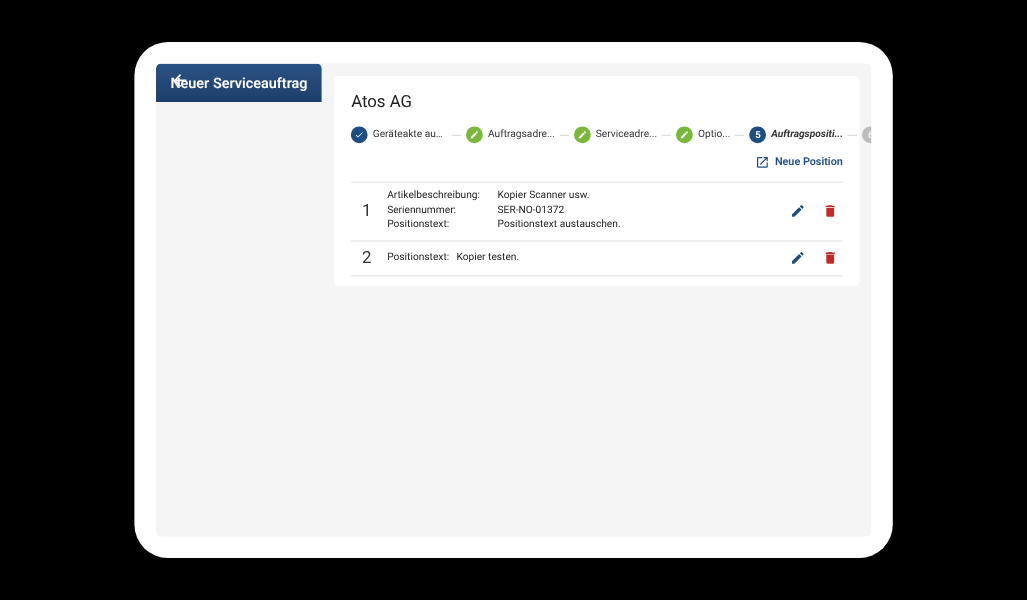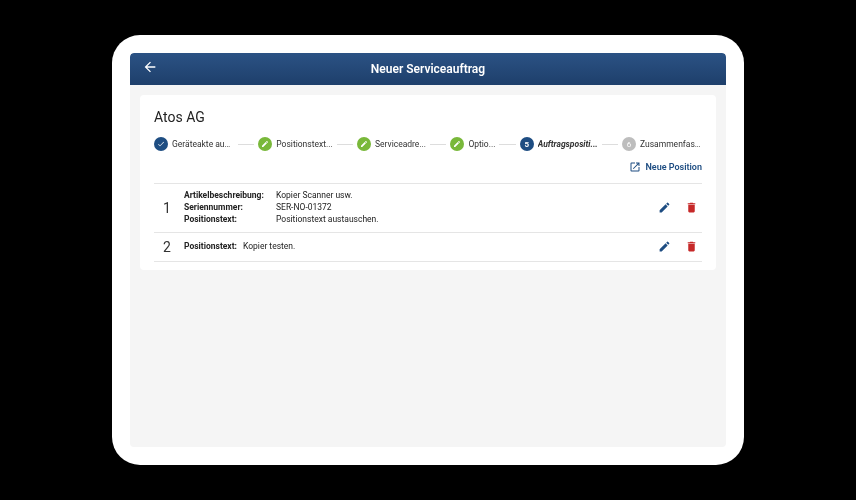--- a/index.html
+++ b/index.html
@@ -24,21 +24,21 @@
       padding: 18px;
       box-shadow: 0 4px 20px rgba(0,0,0,0.3);
     }
     .app-container {
       width: 100%;
       height: 100%;
       background: #f5f5f5;
       border-radius: 4px;
       overflow: hidden;
       display: flex;
-      flex-direction: column;
+      flex-direction: row;
     }
     .header-bar {
       background: linear-gradient(180deg, #2b5284 0%, #1e3f6b 100%);
       color: #fff;
       height: 32px;
       display: flex;
       align-items: center;
       padding: 0 12px;
       position: relative;
       border-radius: 4px 4px 0 0;
@@ -149,21 +149,21 @@
       flex: 1;
       font-size: 8.5px;
       line-height: 1.4;
       color: #222;
     }
     .detail-line {
       display: flex;
       gap: 6px;
     }
     .detail-label {
-      font-weight: 700;
+      font-weight: 400;
       min-width: 86px;
     }
     .detail-value {
       font-weight: 400;
       text-align: center;
     }
     .row-actions {
       display: flex;
       gap: 14px;
       align-items: center;
@@ -205,21 +205,21 @@
             <div class="step-label">Geräteakte auswä...</div>
           </div>
           <div class="step-connector"></div>
 
           <div class="step">
             <div class="step-circle done-green">
               <svg viewBox="0 0 24 24">
                   <path d="M3 17.25V21h3.75L17.81 9.94l-3.75-3.75L3 17.25zM20.71 7.04a1 1 0 0 0 0-1.41l-2.34-2.34a1 1 0 0 0-1.41 0l-1.83 1.83 3.75 3.75 1.83-1.83z"></path>
                 </svg>
             </div>
-            <div class="step-label">Positionstext...</div>
+            <div class="step-label">Auftragsadre...</div>
           </div>
           <div class="step-connector"></div>
 
           <div class="step">
             <div class="step-circle done-green">
               <svg viewBox="0 0 24 24">
                   <path d="M3 17.25V21h3.75L17.81 9.94l-3.75-3.75L3 17.25zM20.71 7.04a1 1 0 0 0 0-1.41l-2.34-2.34a1 1 0 0 0-1.41 0l-1.83 1.83 3.75 3.75 1.83-1.83z"></path>
                 </svg>
             </div>
             <div class="step-label">Serviceadre...</div>

